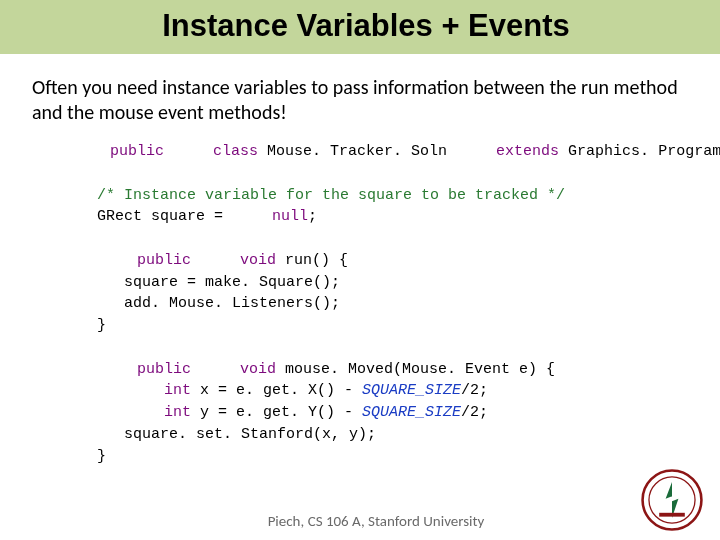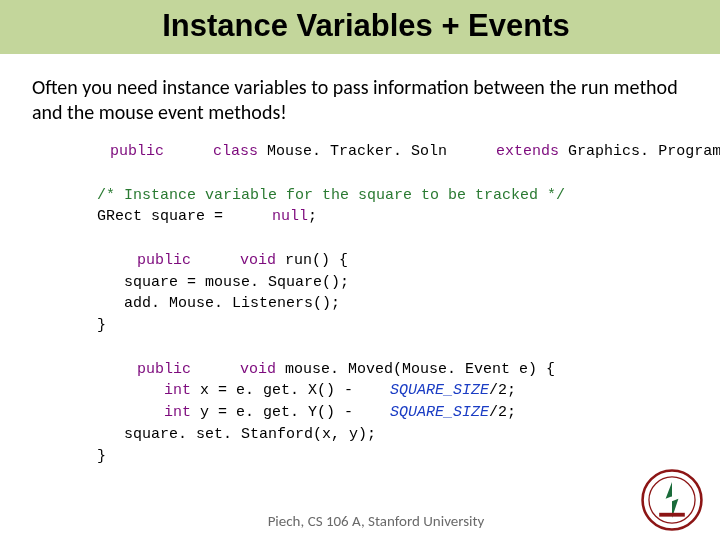--- a/index.html
+++ b/index.html
@@ -33,21 +33,21 @@
   .code-block {
     margin: 8px 0 0 70px;
     font-family: "Courier New", monospace;
     font-size: 15px;
     line-height: 1.45;
     white-space: pre;
     color: #000;
   }
   .kw   { color: #7d0a7d; margin-left: 40px; }   
   .cm   { color: #2a7a32; margin-top: 27px; }
-  .cnst { color: #1a3cc4; font-style: italic; margin-left: 28px; } 
+  .cnst { color: #1a3cc4; font-style: italic; } 
   .footer {
     position: absolute;
     bottom: 10px;
     left: 0;
     width: 100%;
     text-align: center;
     font-size: 15px;
     color: #6a6a6a;
     margin-left: 16px;
   }
@@ -68,21 +68,21 @@
 </div>
 
 <div class="body-text">Often you need instance variables to pass information between the run method and the mouse event methods!</div>
 
 <div class="code-block"><span class="kw">public</span> <span class="kw">class</span><span> Mouse. Tracker. Soln </span><span class="kw">extends</span><span> Graphics. Program {</span>
 
 <span class="cm">   /* Instance variable for the square to be tracked */</span>
 <span>   GRect square = </span><span class="kw">null</span><span>;</span>
 
 <span class="kw">   public</span><span class="kw"> void</span><span> run() {</span>
-<span>      square = mouse. Square();</span>
+<span>      square = make. Square();</span>
 <span>      add. Mouse. Listeners();</span>
 <span>   }</span>
 
 <span class="kw">   public</span><span class="kw"> void</span><span> mouse. Moved(Mouse. Event e) {</span>
 <span class="kw">      int</span><span> x = e. get. X() - </span><span class="cnst">SQUARE_SIZE</span><span>/2;</span>
 <span class="kw">      int</span><span> y = e. get. Y() - </span><span class="cnst">SQUARE_SIZE</span><span>/2;</span>
 <span>      square. set. Stanford(x, y);</span>
 <span>   }</span></div>
 
 <div class="footer">Piech, CS 106 A, Stanford University</div>

